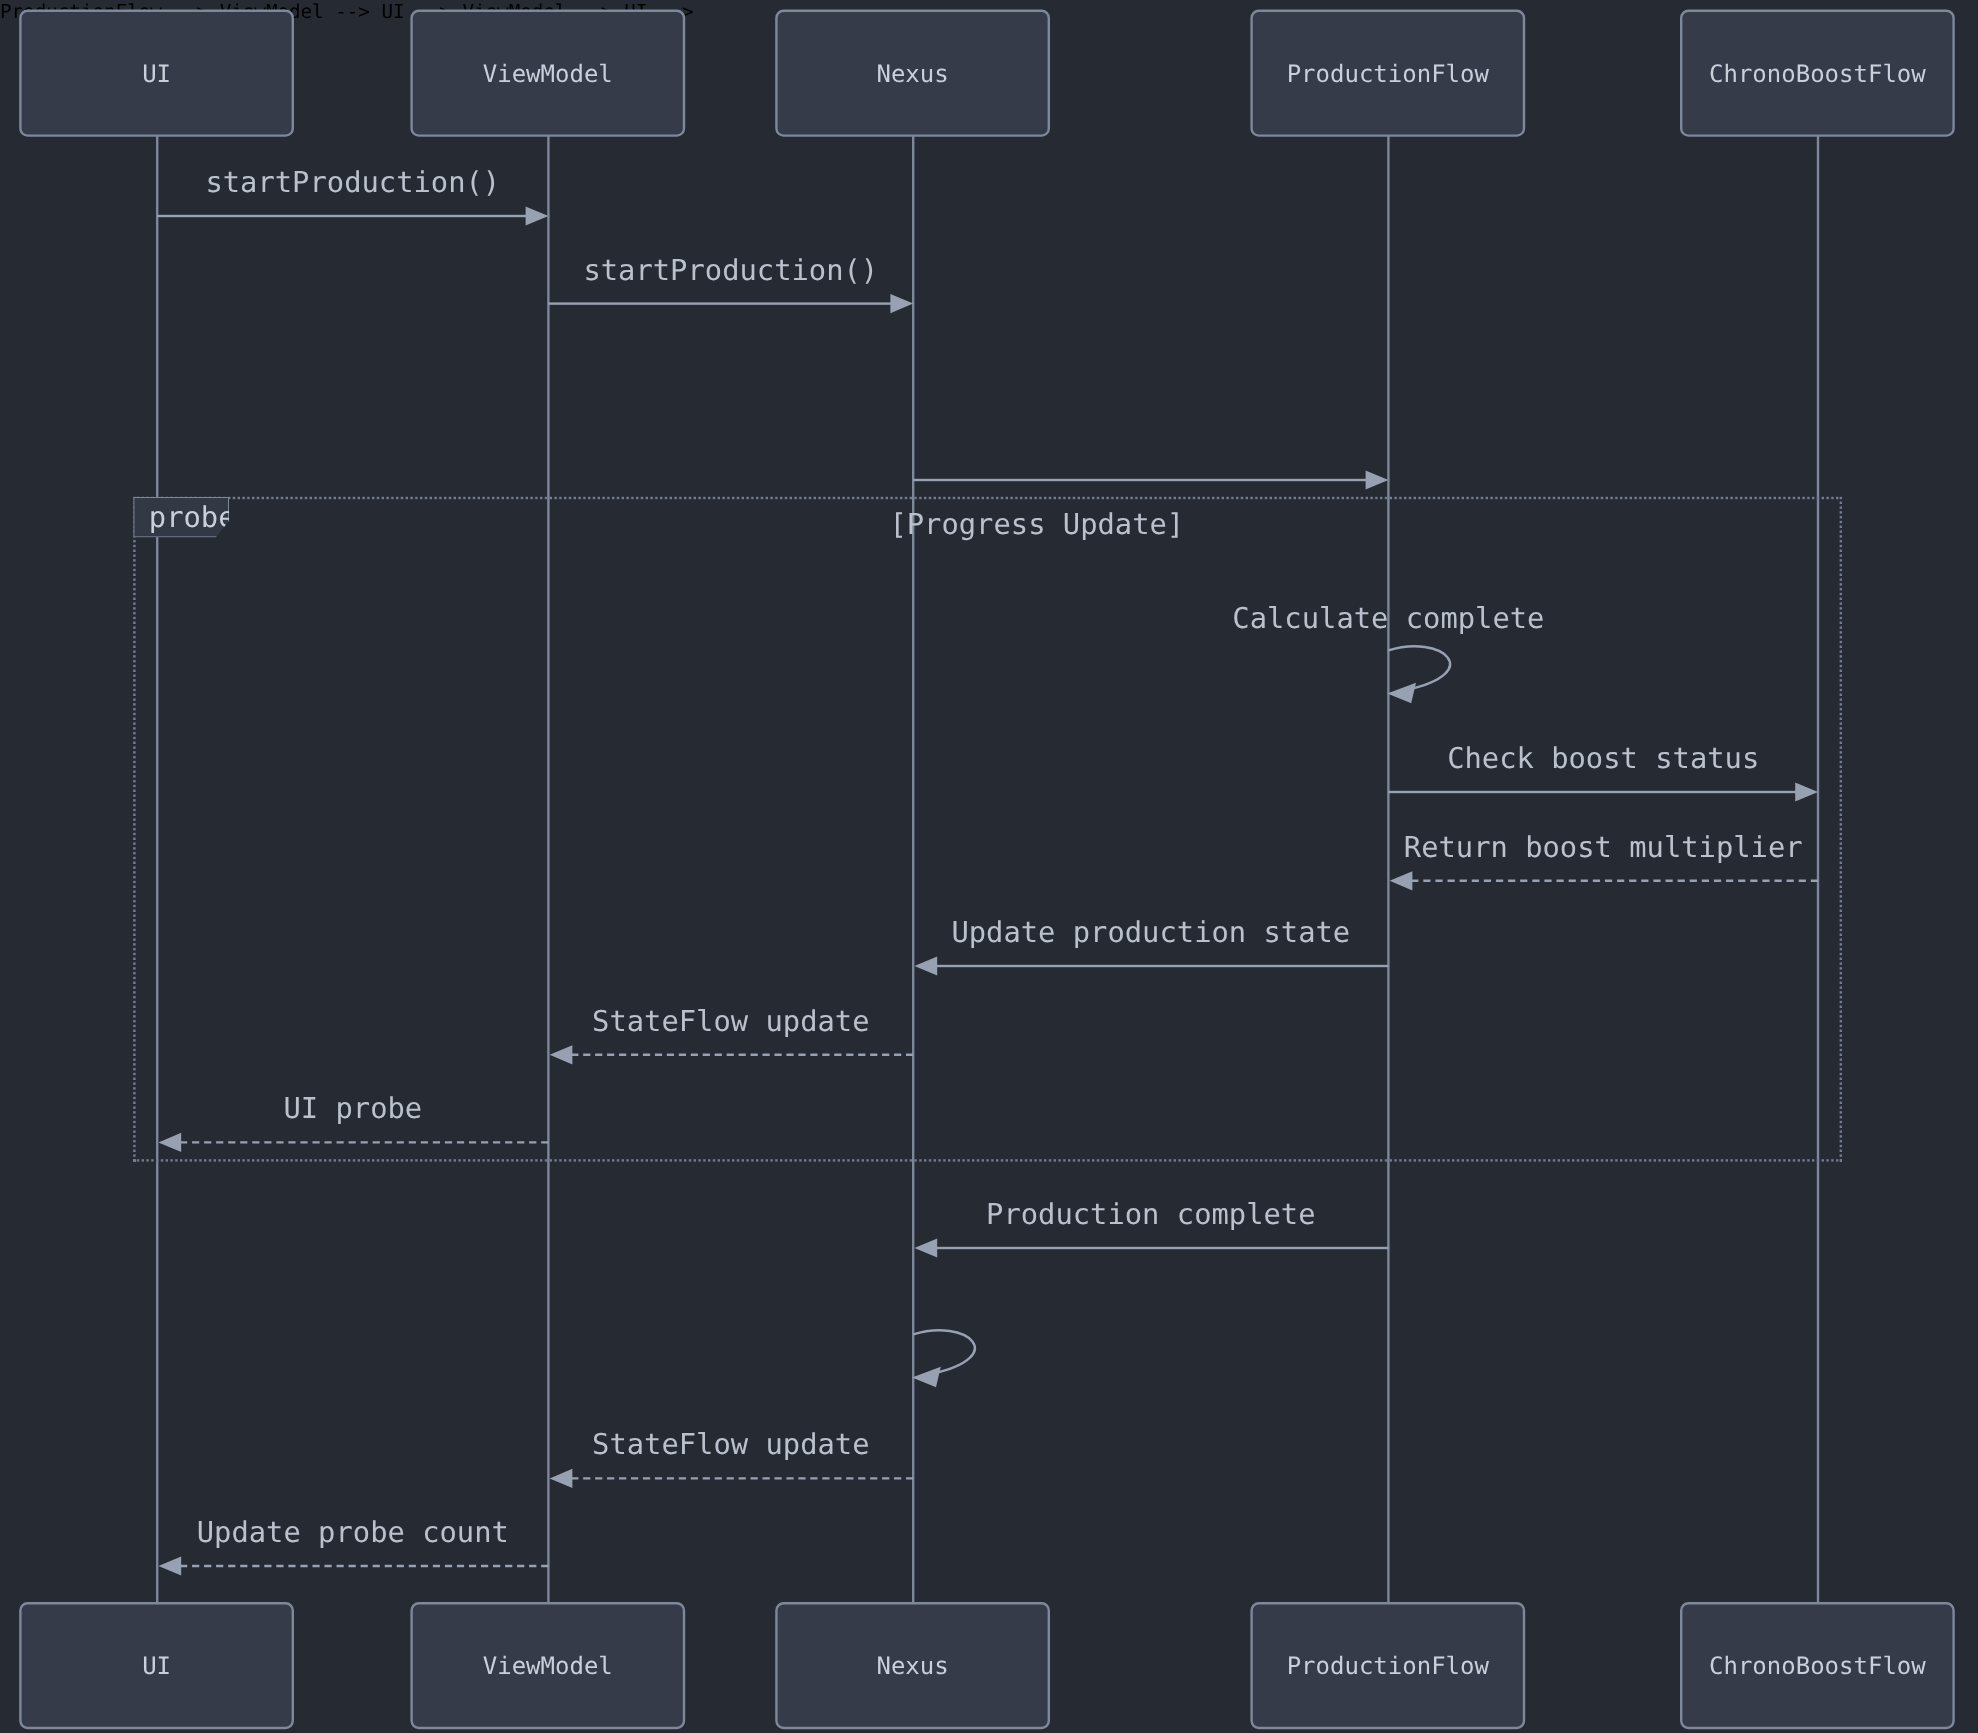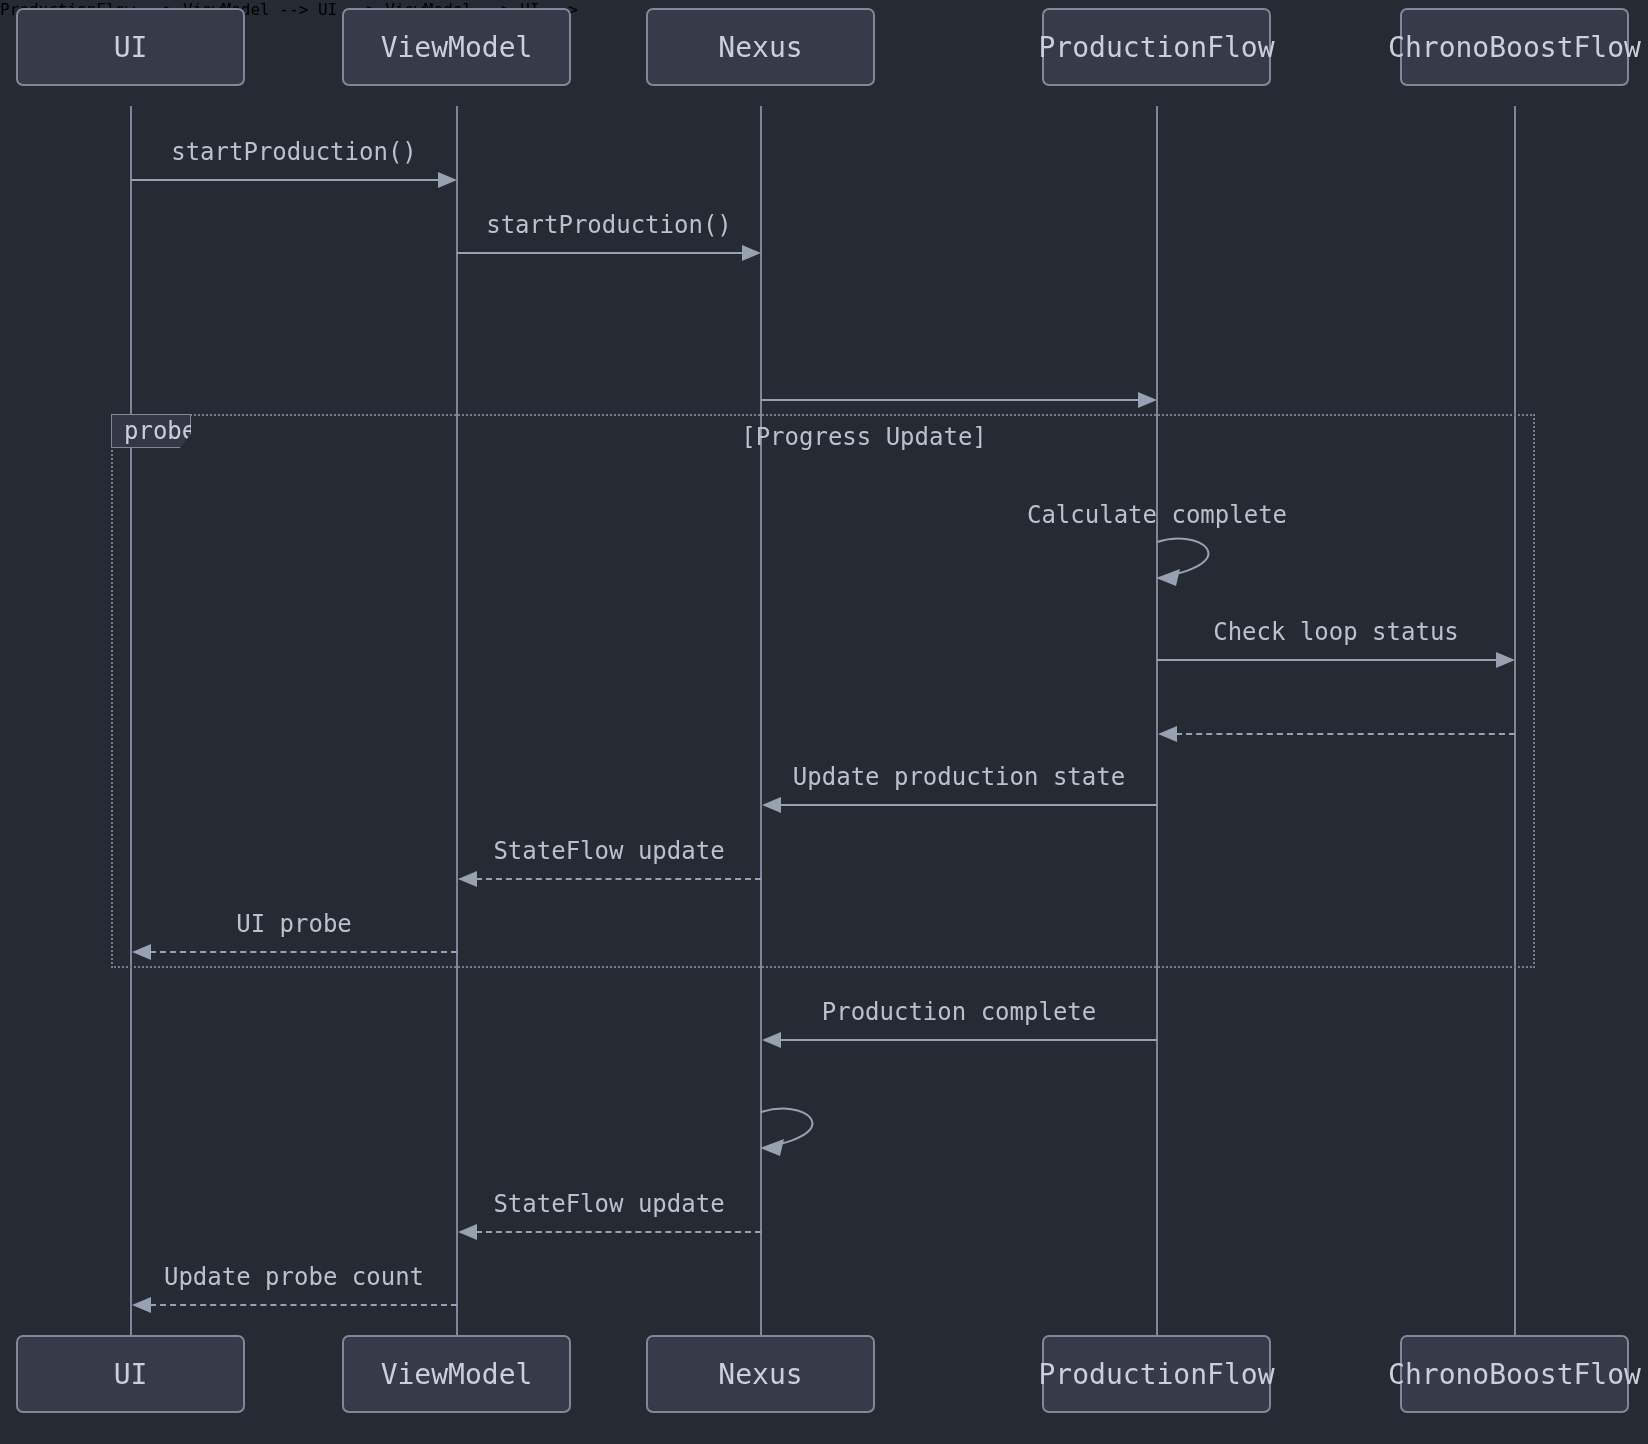--- a/index.html
+++ b/index.html
@@ -8,24 +8,24 @@
     --note_fill:#fdf5ae; --note_border:#d9d39c; --note_text:#2f363b;
     --frame_border:#737d91; --frame_label_fill:#323945;
   }
   html,body{margin:0;padding:0;background:var(--background);}
   .diagram{
     position:relative;width:1648px;height:1444px;background:var(--background);
     font-family:"DejaVu Sans Mono","Liberation Mono",monospace;overflow:hidden;
   }
   .lifeline{position:absolute;width:2px;background:var(--lifeline);top:106px;height:1229px;}
   .actor{
-    position:absolute;width:229px;height:78px;background:var(--actor_fill);
+    position:absolute;width:229px;height:106px;background:var(--actor_fill);
     border:2px solid var(--actor_border);border-radius:7px;box-sizing:border-box;
     display:flex;align-items:center;justify-content:center;
-    color:var(--actor_text);font-size:28px;z-index:4;
+    color:var(--actor_text);font-size:20px;z-index:4;
   }
   .msg-label{
     position:absolute;transform:translateX(-50%);height:32px;line-height:32px;
     color:var(--message_text);font-size:24px;white-space:nowrap;z-index:3;
   }
   .line{position:absolute;height:0;z-index:2;}
   .line.solid{border-top:2px solid var(--line);}
   .line.dashed{border-top:2px dashed var(--line);}
   .head{position:absolute;width:0;height:0;border-top:8px solid transparent;border-bottom:8px solid transparent;z-index:3;}
   .head.right{border-left:19px solid var(--line);}
@@ -102,25 +102,26 @@
   <div class="head right" style="left:1138px;top:392px"></div>
 
   
   <div class="msg-label" style="left:1157px;top:499px">Calculate complete</div>
   <svg class="selfloop" style="left:1156px;top:536px" width="84" height="52" viewBox="0 0 84 52">
     <path d="M1,6 C45,-8 83,24 16,39"></path>
     <polygon points="0,42 24,33 20,50"></polygon>
   </svg>
 
   
-  <div class="msg-label" style="left:1336px;top:616px">Check loop status</div>
+  <div class="msg-label" style="left:1336px;top:616px">Check boost status</div>
   <div class="line solid" style="left:1157px;top:659px;width:340px"></div>
   <div class="head right" style="left:1496px;top:652px"></div>
 
    ProductionFlow --&gt;
+  <div class="msg-label" style="left:1336px;top:690px">Return boost multiplier</div>
   <div class="line dashed" style="left:1176px;top:733px;width:339px"></div>
   <div class="head left" style="left:1158px;top:726px"></div>
 
   
   <div class="msg-label" style="left:959px;top:761px">Update production state</div>
   <div class="line solid" style="left:780px;top:804px;width:377px"></div>
   <div class="head left" style="left:762px;top:797px"></div>
 
    ViewModel --&gt;
   <div class="msg-label" style="left:609px;top:835px">StateFlow update</div>

